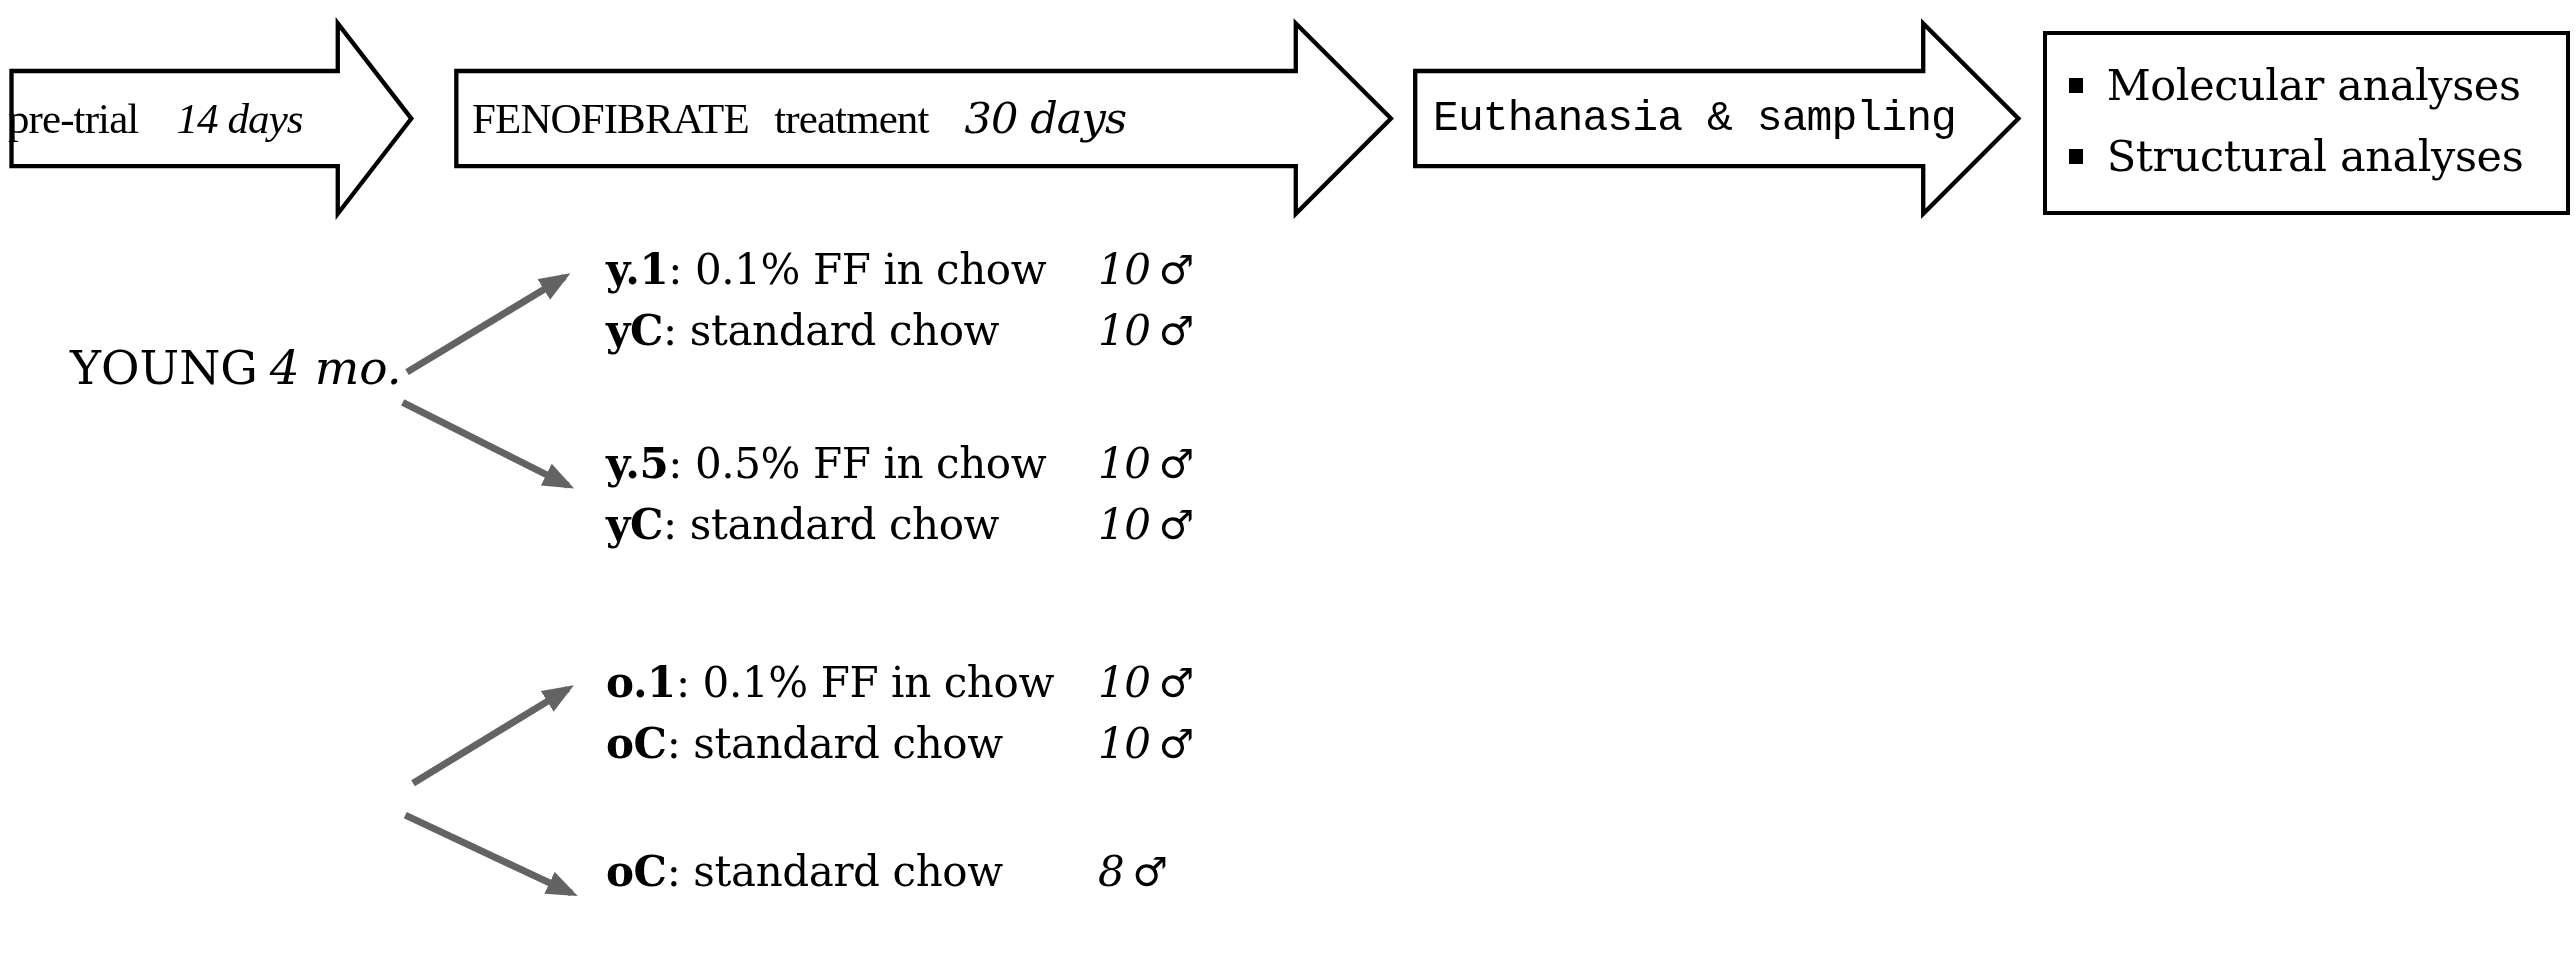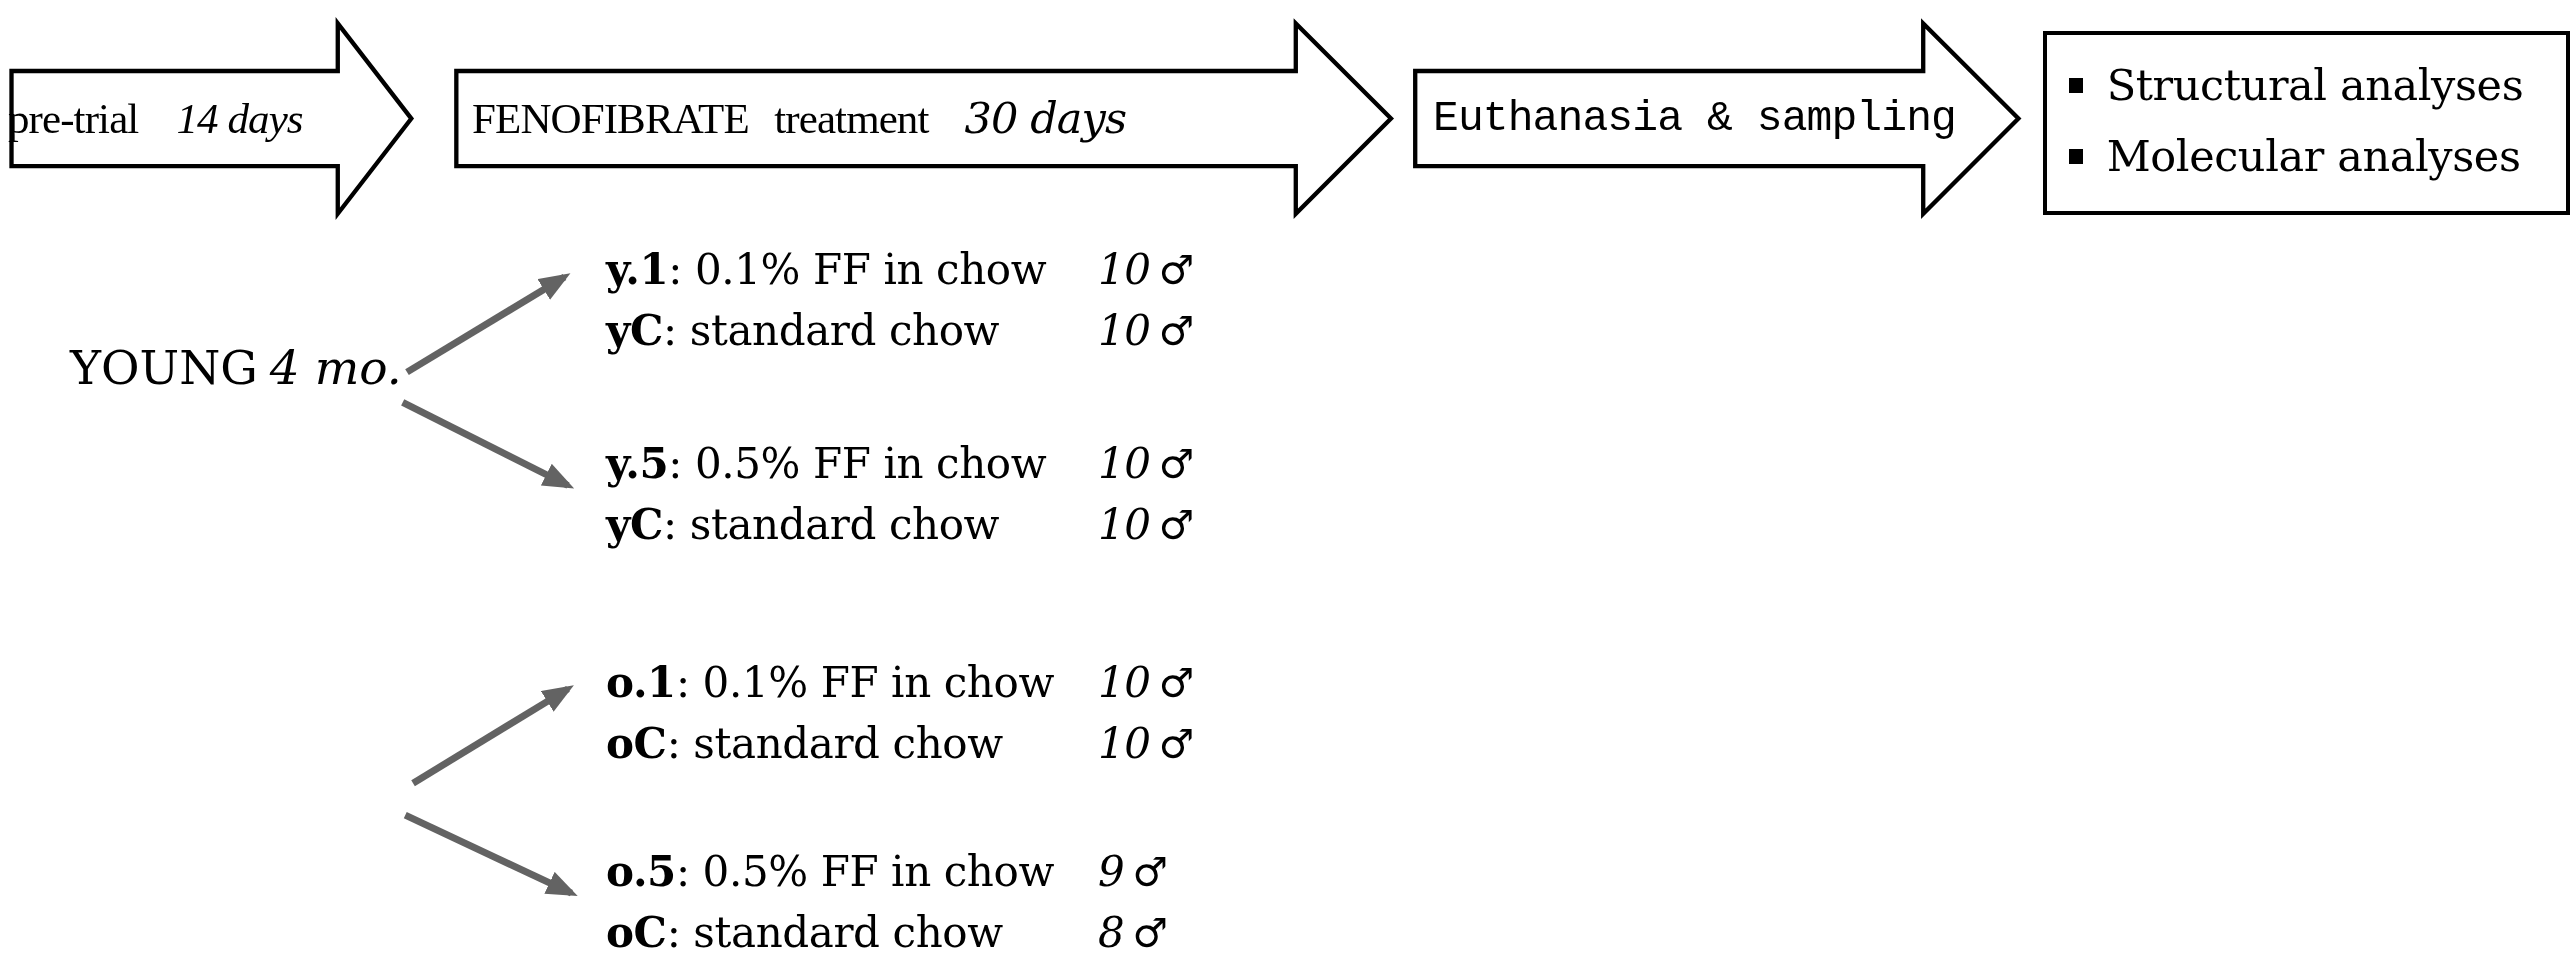--- a/index.html
+++ b/index.html
@@ -80,25 +80,25 @@
     <span class="stage-label wide-words">FENOFIBRATE treatment</span><span class="duration" style="margin-left:36px;">30 days</span>
   </div>
 
   <div class="stage-text" style="left:1433px;font-family:Liberation Mono, monospace;">
     <span class="stage-label">Euthanasia &amp; sampling</span>
   </div>
 
   <div class="outcome-box">
     <div class="outcome-row">
       <span class="bullet-square"></span>
-      <span class="outcome-label">Structural analyses</span>
+      <span class="outcome-label">Molecular analyses</span>
     </div>
     <div class="outcome-row">
       <span class="bullet-square"></span>
-      <span class="outcome-label">Molecular analyses</span>
+      <span class="outcome-label">Structural analyses</span>
     </div>
   </div>
 
   <div class="cohort-label" style="left:61px;top:337px;">
     <span class="cohort-name">YOUNG</span><span class="cohort-age">4 mo.</span>
   </div>
 
 
   <div class="branch" style="top:239px;">
     <div class="group-row">
@@ -128,23 +128,19 @@
       <span class="group-count"><span>10</span><span class="male">♂</span></span>
     </div>
     <div class="group-row">
       <span class="group-code">oC</span><span>: standard chow</span>
       <span class="group-count"><span>10</span><span class="male">♂</span></span>
     </div>
   </div>
 
   <div class="branch" style="top:841px;">
     <div class="group-row">
-      <span class="group-code">o.5</span><span>: 0.5% FF in chow</span>
-      <span class="group-count"><span>9</span><span class="male">♂</span></span>
-    </div>
-    <div class="group-row">
       <span class="group-code">oC</span><span>: standard chow</span>
       <span class="group-count"><span>8</span><span class="male">♂</span></span>
     </div>
   </div>
 
 </div>
 
 
 </body></html>

